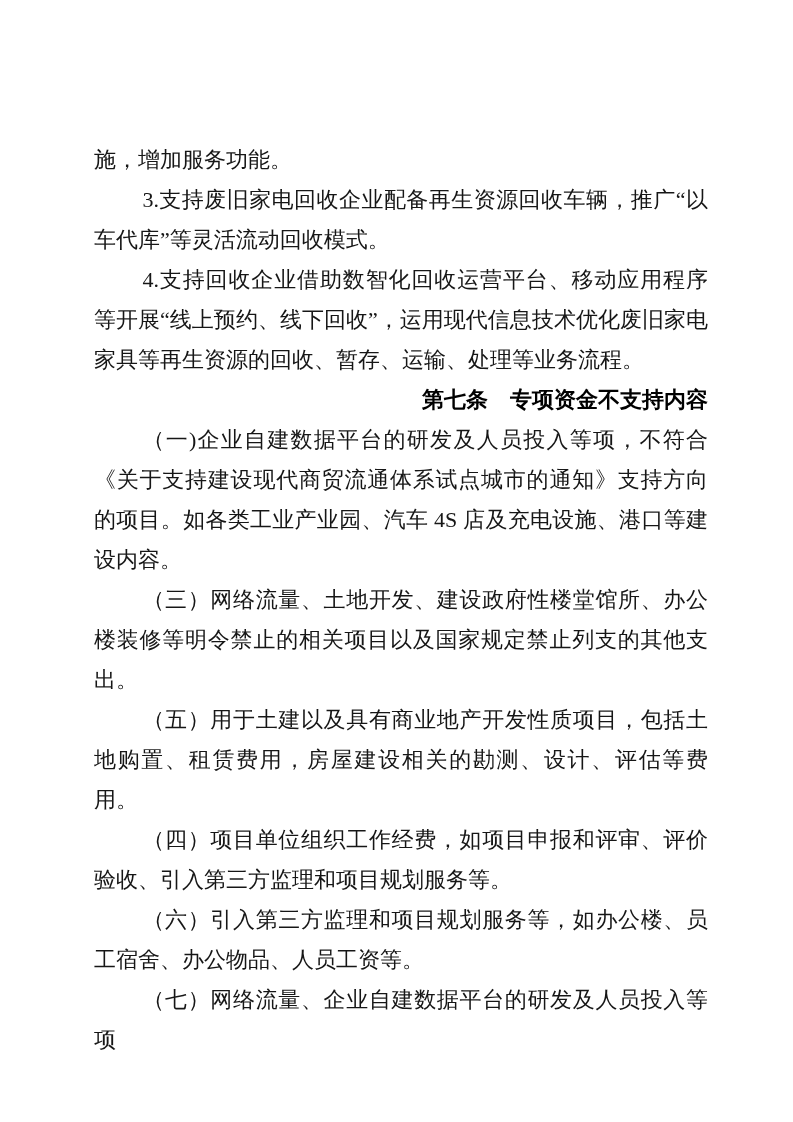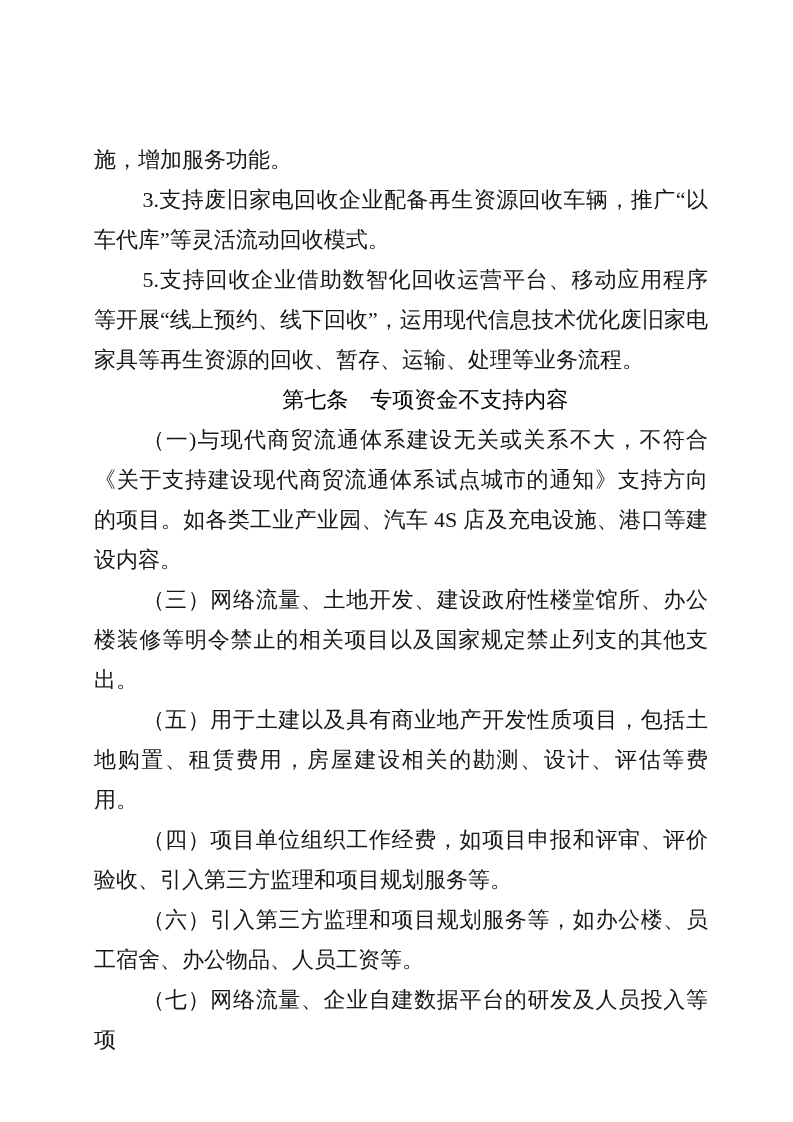--- a/index.html
+++ b/index.html
@@ -28,37 +28,37 @@
   .para {
     margin: 0;
     text-indent: 2.2em;
   }
   .para.continuation {
     text-indent: 0;
   }
   .heading {
     margin: 0;
     font-family: "Liberation Sans", "DejaVu Sans", sans-serif;
-    font-weight: 400;
+    font-weight: 700;
     font-size: 22px;
     line-height: 40px;
     color: #000000;
     text-indent: 2.2em;
-    text-align: center;
+    text-align: right;
   }
 </style>
 </head>
 <body>
 
 <div class="page">
   <div class="content">
     <p class="para continuation">施，增加服务功能。</p>
     <p class="para">3.支持废旧家电回收企业配备再生资源回收车辆，推广“以车代库”等灵活流动回收模式。</p>
-    <p class="para">5.支持回收企业借助数智化回收运营平台、移动应用程序等开展“线上预约、线下回收”，运用现代信息技术优化废旧家电家具等再生资源的回收、暂存、运输、处理等业务流程。</p>
+    <p class="para">4.支持回收企业借助数智化回收运营平台、移动应用程序等开展“线上预约、线下回收”，运用现代信息技术优化废旧家电家具等再生资源的回收、暂存、运输、处理等业务流程。</p>
     <h2 class="heading">第七条　专项资金不支持内容</h2>
-    <p class="para">（一)与现代商贸流通体系建设无关或关系不大，不符合《关于支持建设现代商贸流通体系试点城市的通知》支持方向的项目。如各类工业产业园、汽车 4S 店及充电设施、港口等建设内容。</p>
+    <p class="para">（一)企业自建数据平台的研发及人员投入等项，不符合《关于支持建设现代商贸流通体系试点城市的通知》支持方向的项目。如各类工业产业园、汽车 4S 店及充电设施、港口等建设内容。</p>
     <p class="para">（三）网络流量、土地开发、建设政府性楼堂馆所、办公楼装修等明令禁止的相关项目以及国家规定禁止列支的其他支出。</p>
     <p class="para">（五）用于土建以及具有商业地产开发性质项目，包括土地购置、租赁费用，房屋建设相关的勘测、设计、评估等费用。</p>
     <p class="para">（四）项目单位组织工作经费，如项目申报和评审、评价验收、引入第三方监理和项目规划服务等。</p>
     <p class="para">（六）引入第三方监理和项目规划服务等，如办公楼、员工宿舍、办公物品、人员工资等。</p>
     <p class="para">（七）网络流量、企业自建数据平台的研发及人员投入等项</p>
   </div>
 </div>
 
 </body></html>

